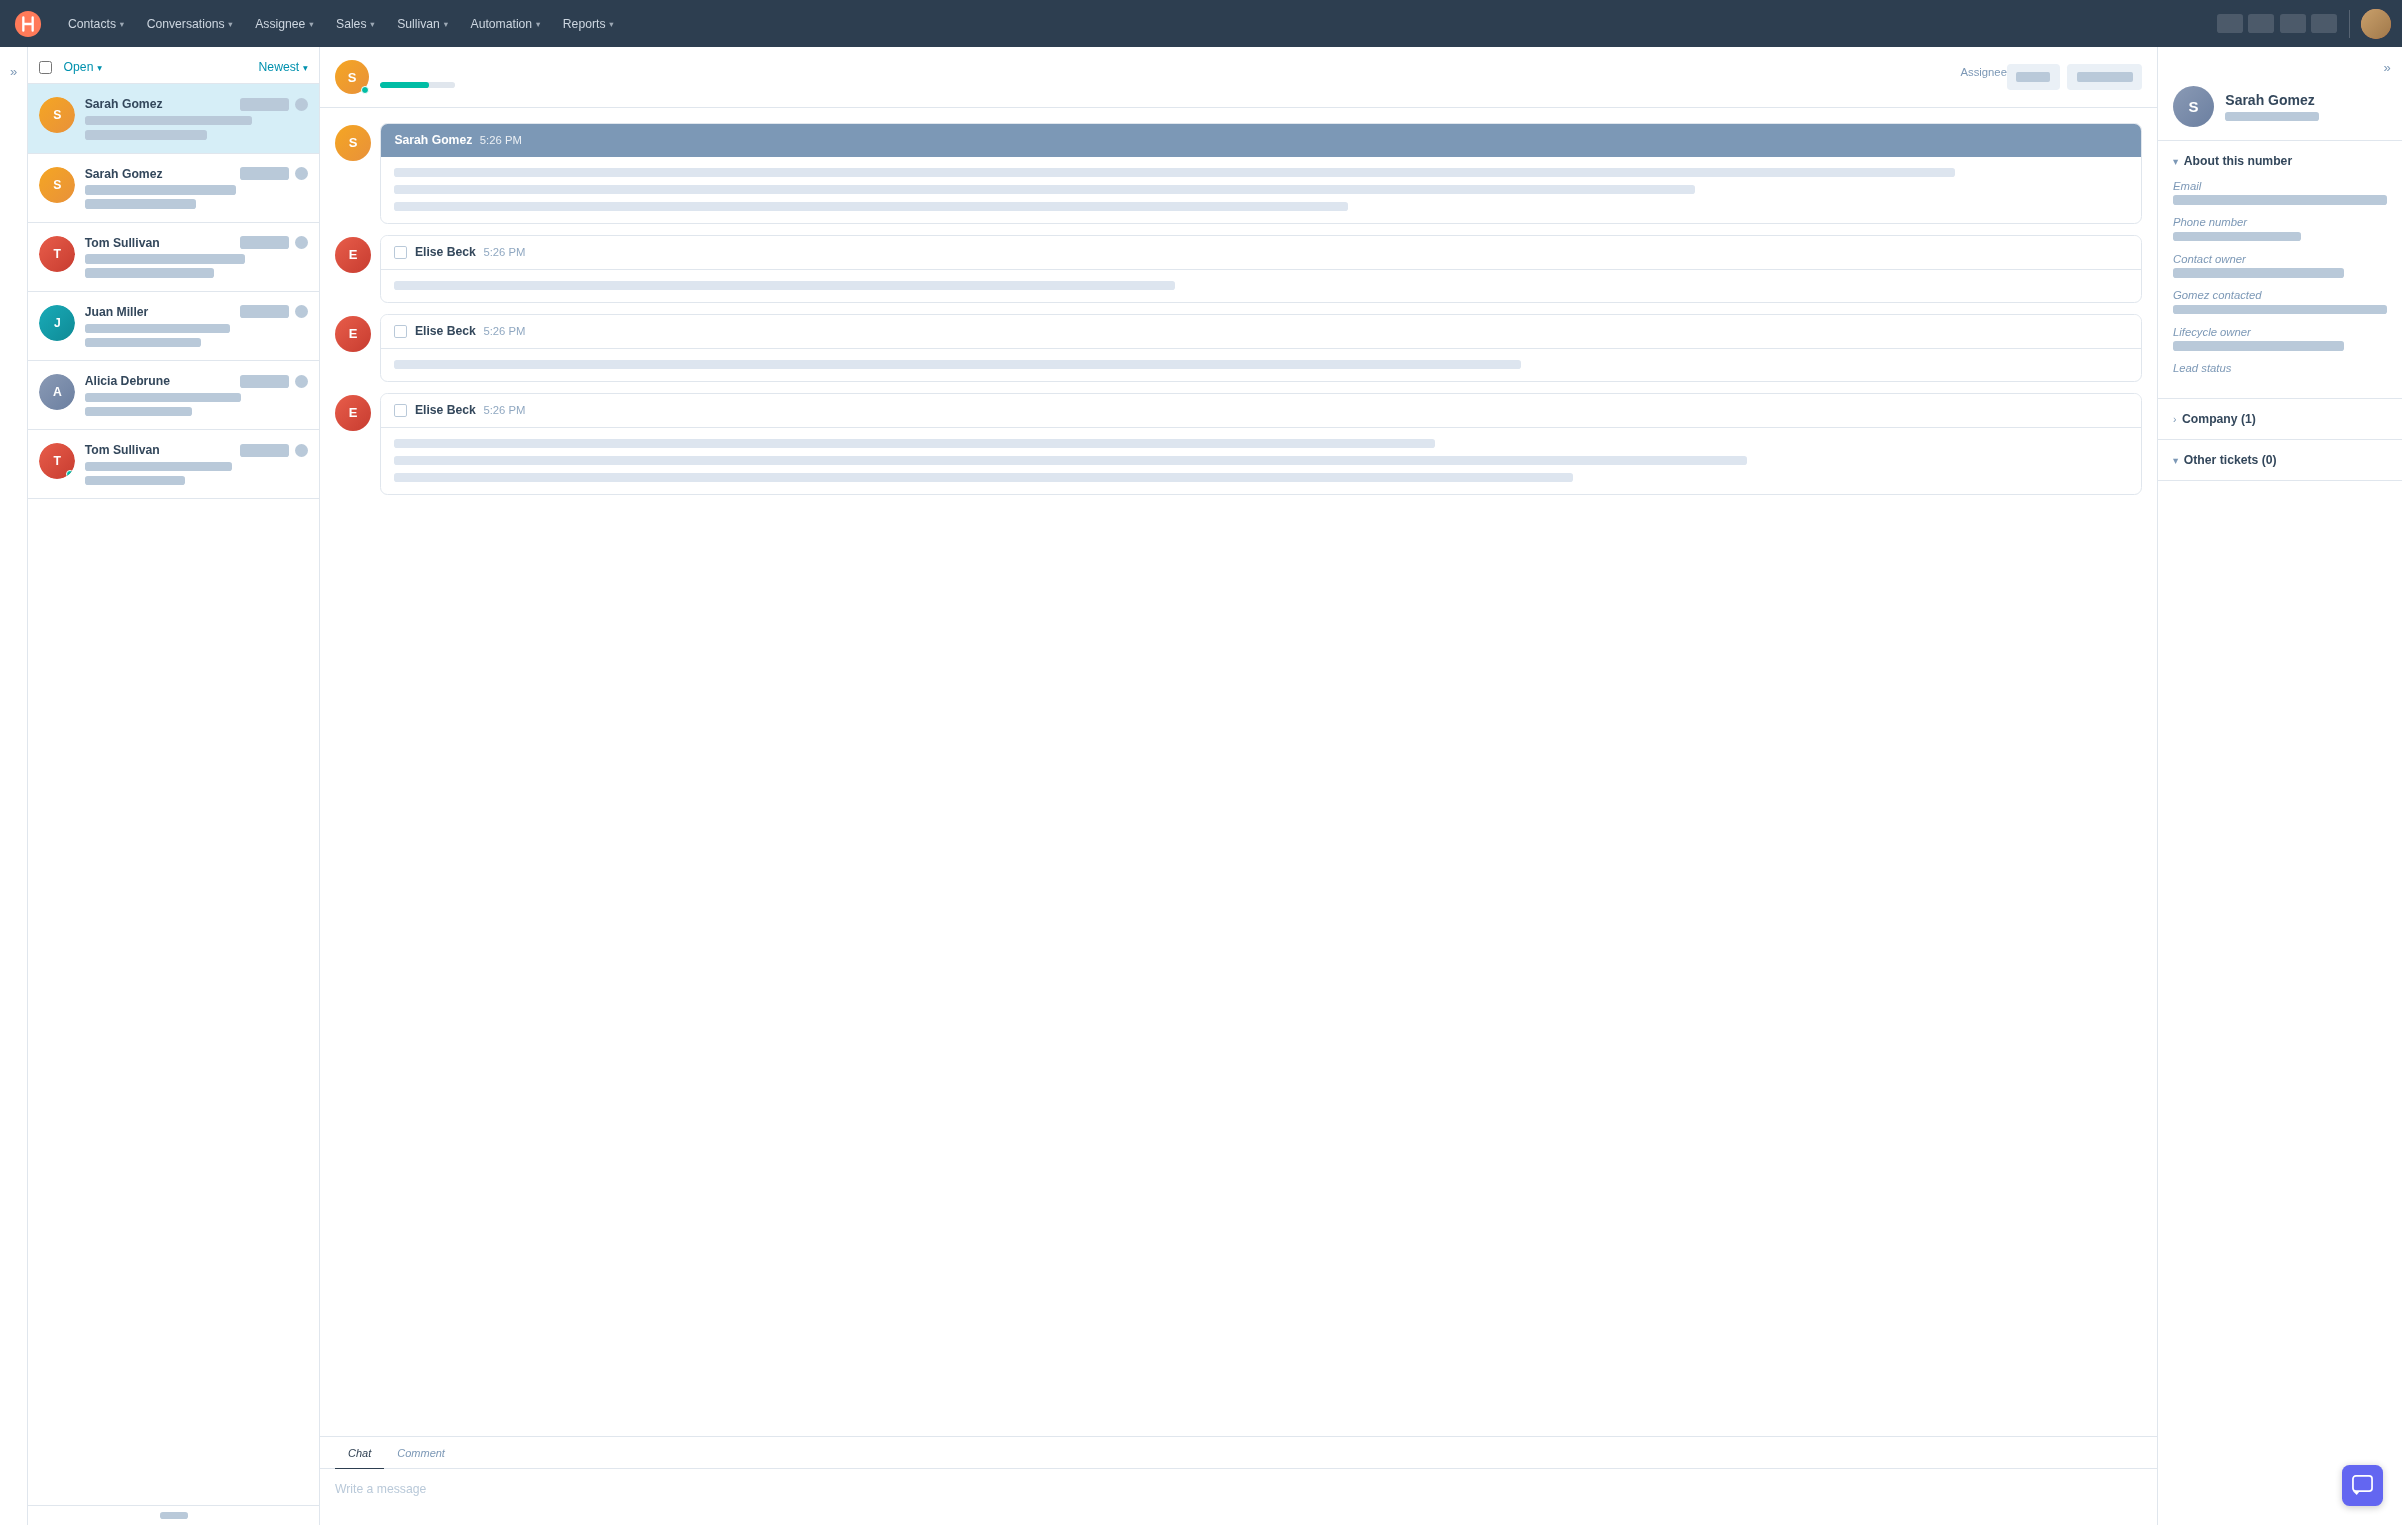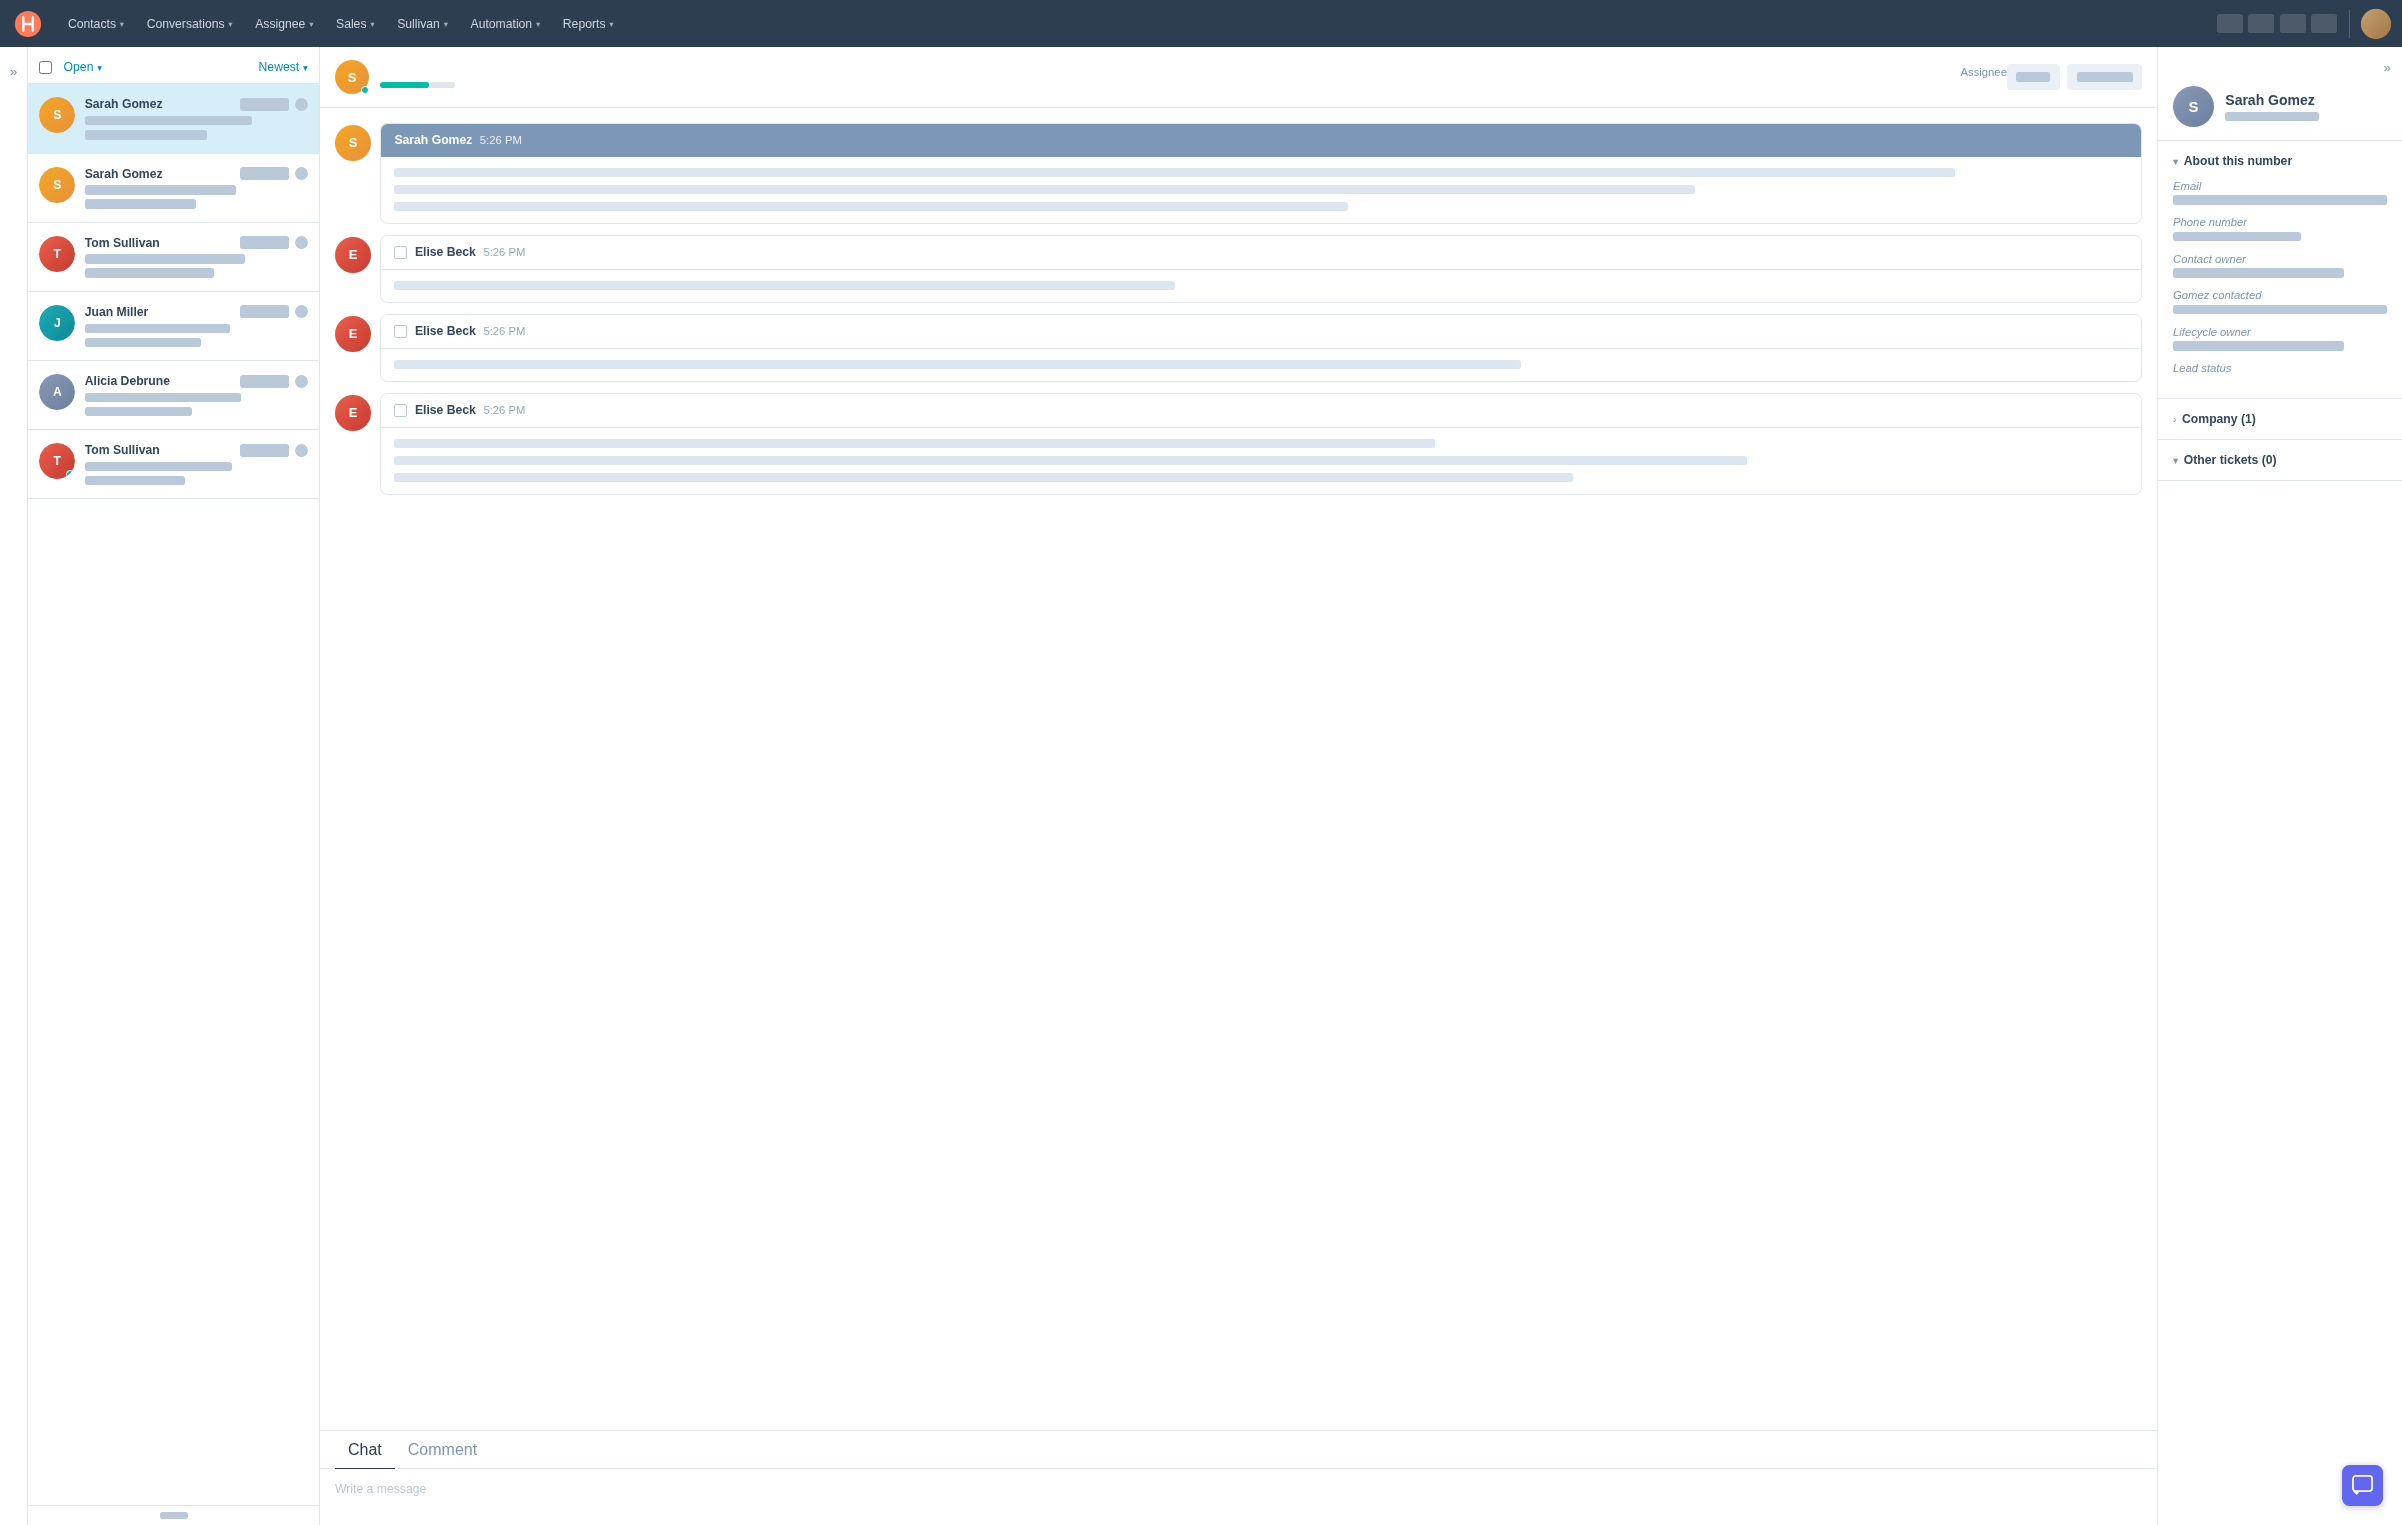--- a/index.html
+++ b/index.html
@@ -160,22 +160,22 @@
     .msg-line:last-child { margin-bottom: 0; }
     .msg-checkbox {
       width: 13px; height: 13px; border: 0.9px solid #b9c9d9; border-radius: 1.9px;
       flex-shrink: 0; margin-right: 7.5px; background: #fff;
     }
 
     
     .chat-input-area { border-top: 0.9px solid #e0e6ed; padding: 0; }
     .chat-tabs { display: flex; padding: 0 15px; border-bottom: 0.9px solid #e0e6ed; }
     .chat-tab {
-      padding: 9.4px 13px; font-size: 16px; font-weight: 500; cursor: pointer;
-      color: #7c98b6; border-bottom: 1.9px solid transparent; margin-bottom: -0.9px;
+      padding: 9.4px 13px; font-size: 11px; font-weight: 500; cursor: pointer;
+      color: #7c98b6; border-bottom: 1.9px solid transparent; margin-bottom: -0.9px; font-style: italic;
     }
     .chat-tab.active { color: #2d3e50; border-bottom-color: #2d3e50; }
     .chat-input-box {
       padding: 13px 15px; min-height: 56px; color: #b9c9d9;
       font-size: 12.2px; cursor: text;
     }
 
     
     .right-panel {
       width: 245px; background: #fff; border-left: 0.9px solid #e0e6ed;

